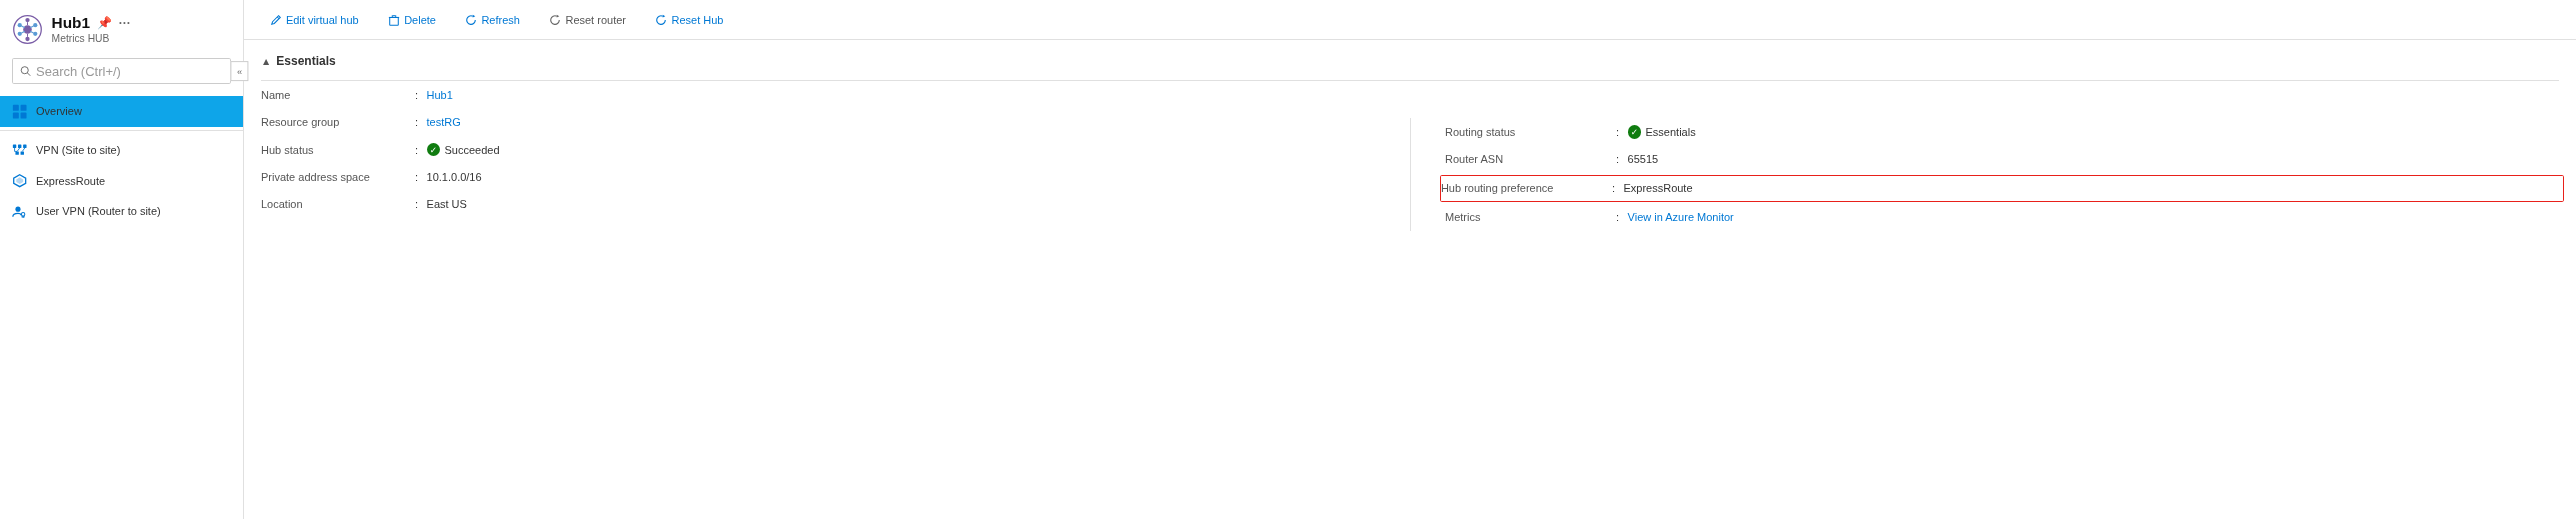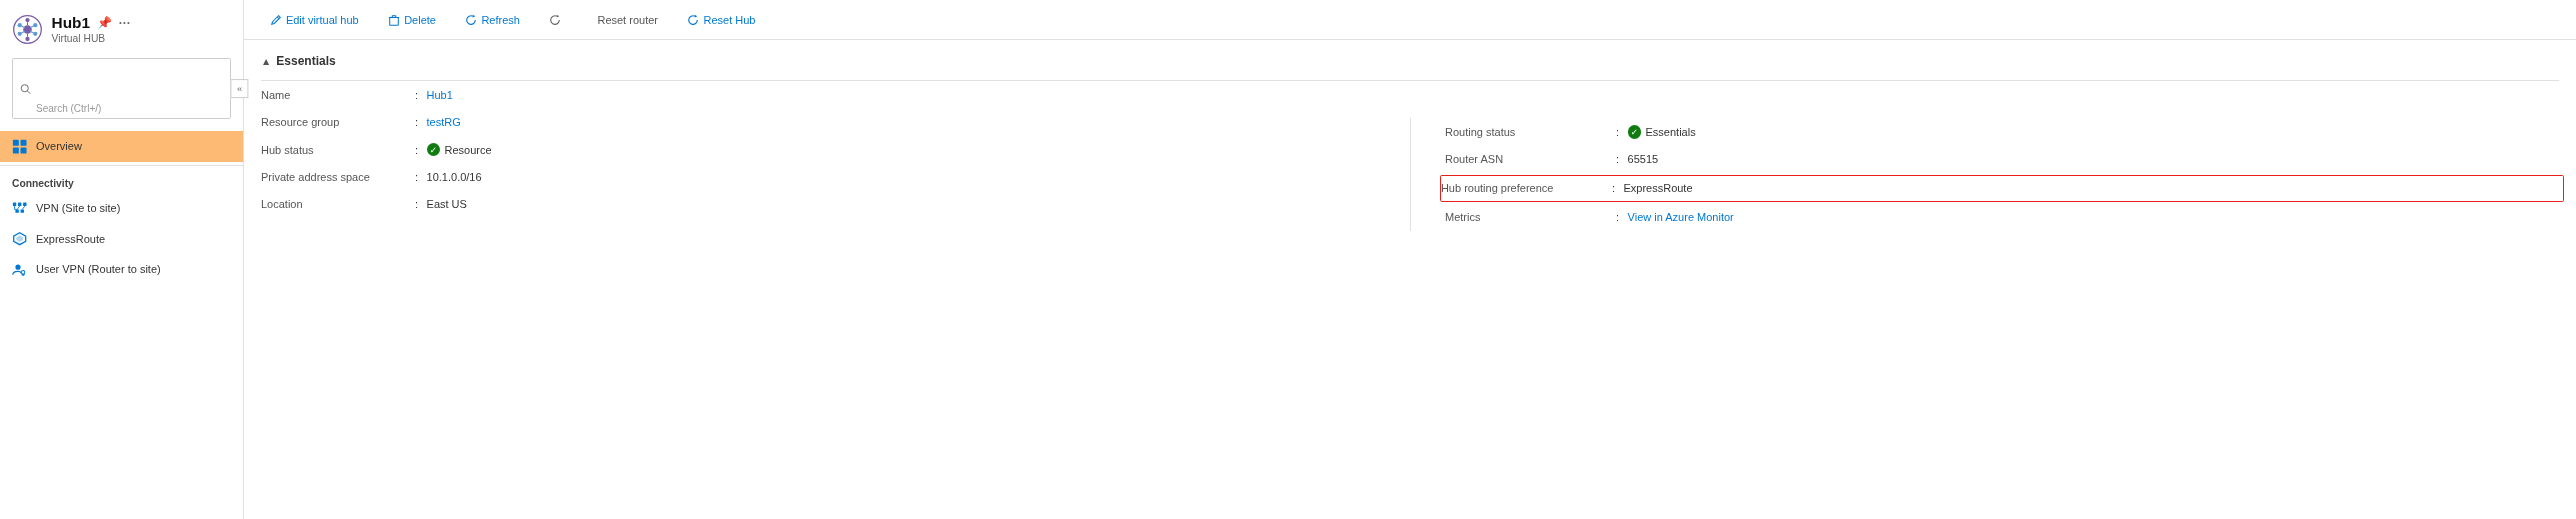--- a/index.html
+++ b/index.html
@@ -45,24 +45,23 @@
       align-items: center;
       border: 0.9px solid #ccc;
       border-radius: 1.7px;
       padding: 4.3px 6.9px;
       gap: 5.1px;
       position: relative;
     }
     .search-bar input {
       border: none;
       outline: none;
-      font-size: 10px;
+      font-size: 13px;
       width: 100%;
       color: #333;
-      margin-top: 39px;
     }
     .search-bar input::placeholder { color: #999; }
     .collapse-btn {
       position: absolute;
       right: -0.9px;
       top: 50%;
       transform: translateY(-50%) translateX(100%);
       border: 0.9px solid #ccc;
       background: #fff;
       padding: 3.4px 5.1px;
@@ -73,21 +72,21 @@
 
     .nav-item {
       display: flex;
       align-items: center;
       padding: 7.7px 12px;
       gap: 8.6px;
       cursor: pointer;
       font-size: 11px;
       color: #333;
     }
-    .nav-item.active { background: #fdba74; font-weight: 500; }
+    .nav-item.active { background: #0ea5e9; font-weight: 500; }
     .nav-icon { width: 15.4px; height: 15.4px; flex-shrink: 0; }
 
     .section-label {
       font-size: 10.3px;
       font-weight: 600;
       color: #444;
       padding: 8.6px 12px 3.4px 12px;
       text-transform: none;
     }
     .divider { border: none; border-top: 0.9px solid #e0e0e0; margin: 3.4px 0; }
@@ -237,21 +236,21 @@
       <line x1="18" y1="23" x2="18" y2="26.5" stroke="#7b5ea7" stroke-width="1.2"></line>
       <line x1="15" y1="20" x2="11" y2="22" stroke="#5b9bd5" stroke-width="1.2"></line>
       <line x1="15" y1="16" x2="11" y2="14" stroke="#5b9bd5" stroke-width="1.2"></line>
     </svg>
     <div class="hub-title-block">
       <div class="hub-title">
         <span>Hub1</span>
         <span class="pin-icon">📌</span>
         <span class="ellipsis-icon">···</span>
       </div>
-      <div class="hub-subtitle">Virtual HUB</div>
+      <div class="hub-subtitle">Metrics HUB</div>
     </div>
   </div>
 
   <div class="search-bar">
     <svg width="12" height="12" viewBox="0 0 14 14">
       <circle cx="6" cy="6" r="4.5" fill="none" stroke="#666" stroke-width="1.2"></circle>
       <line x1="9.5" y1="9.5" x2="13" y2="13" stroke="#666" stroke-width="1.2"></line>
     </svg>
     <input type="text" placeholder="Search (Ctrl+/)" style="">
     <button class="collapse-btn">«</button>
@@ -262,21 +261,20 @@
       <rect x="1" y="1" width="7" height="7" rx="1" fill="#0078d4"></rect>
       <rect x="10" y="1" width="7" height="7" rx="1" fill="#0078d4"></rect>
       <rect x="1" y="10" width="7" height="7" rx="1" fill="#0078d4"></rect>
       <rect x="10" y="10" width="7" height="7" rx="1" fill="#0078d4"></rect>
     </svg>
     <span>Overview</span>
   </div>
 
   <hr class="divider">
 
-  <div class="section-label">Connectivity</div>
 
   <div class="nav-item">
     <svg class="nav-icon" viewBox="0 0 18 18">
       <rect x="1" y="3" width="4" height="4" rx="0.5" fill="#0078d4"></rect>
       <rect x="7" y="3" width="4" height="4" rx="0.5" fill="#0078d4"></rect>
       <rect x="13" y="3" width="4" height="4" rx="0.5" fill="#0078d4"></rect>
       <rect x="4" y="11" width="4" height="4" rx="0.5" fill="#0078d4"></rect>
       <rect x="10" y="11" width="4" height="4" rx="0.5" fill="#0078d4"></rect>
       <line x1="3" y1="7" x2="3" y2="11" stroke="#0078d4" stroke-width="1"></line>
       <line x1="9" y1="7" x2="6" y2="11" stroke="#0078d4" stroke-width="1"></line>
@@ -334,21 +332,21 @@
         <polyline points="9,1 9,4 12,2.5" fill="#0078d4" stroke="none"></polyline>
       </svg>
       <span>Refresh</span>
     </button>
 
     <button class="toolbar-btn">
       <svg width="12" height="12" viewBox="0 0 14 14">
         <path d="M12 7 A5 5 0 1 1 9 2.5" fill="none" stroke="#666" stroke-width="1.3"></path>
         <polyline points="9,1 9,4 12,2.5" fill="#666" stroke="none"></polyline>
       </svg>
-      <span style="color:#555;margin-left:32px;">Reset router</span>
+      <span style="color:#555;">Reset router</span>
     </button>
 
     <button class="toolbar-btn">
       <svg width="12" height="12" viewBox="0 0 14 14">
         <path d="M12 7 A5 5 0 1 1 9 2.5" fill="none" stroke="#0078d4" stroke-width="1.3"></path>
         <polyline points="9,1 9,4 12,2.5" fill="#0078d4" stroke="none"></polyline>
       </svg>
       <span>Reset Hub</span>
     </button>
   </div>
@@ -378,21 +376,21 @@
             <a href="#">testRG</a>
           </span>
         </div>
 
         <div class="field-row">
           <span class="field-label">Hub status</span>
           <span class="field-value">
             <span class="colon">:</span>
             <span class="status-success">
               <span class="check-circle">✓</span>
-              <span>Resource</span>
+              <span>Succeeded</span>
             </span>
           </span>
         </div>
 
         <div class="field-row">
           <span class="field-label">Private address space</span>
           <span class="field-value">
             <span class="colon">:</span>
             <span>10.1.0.0/16</span>
           </span>

